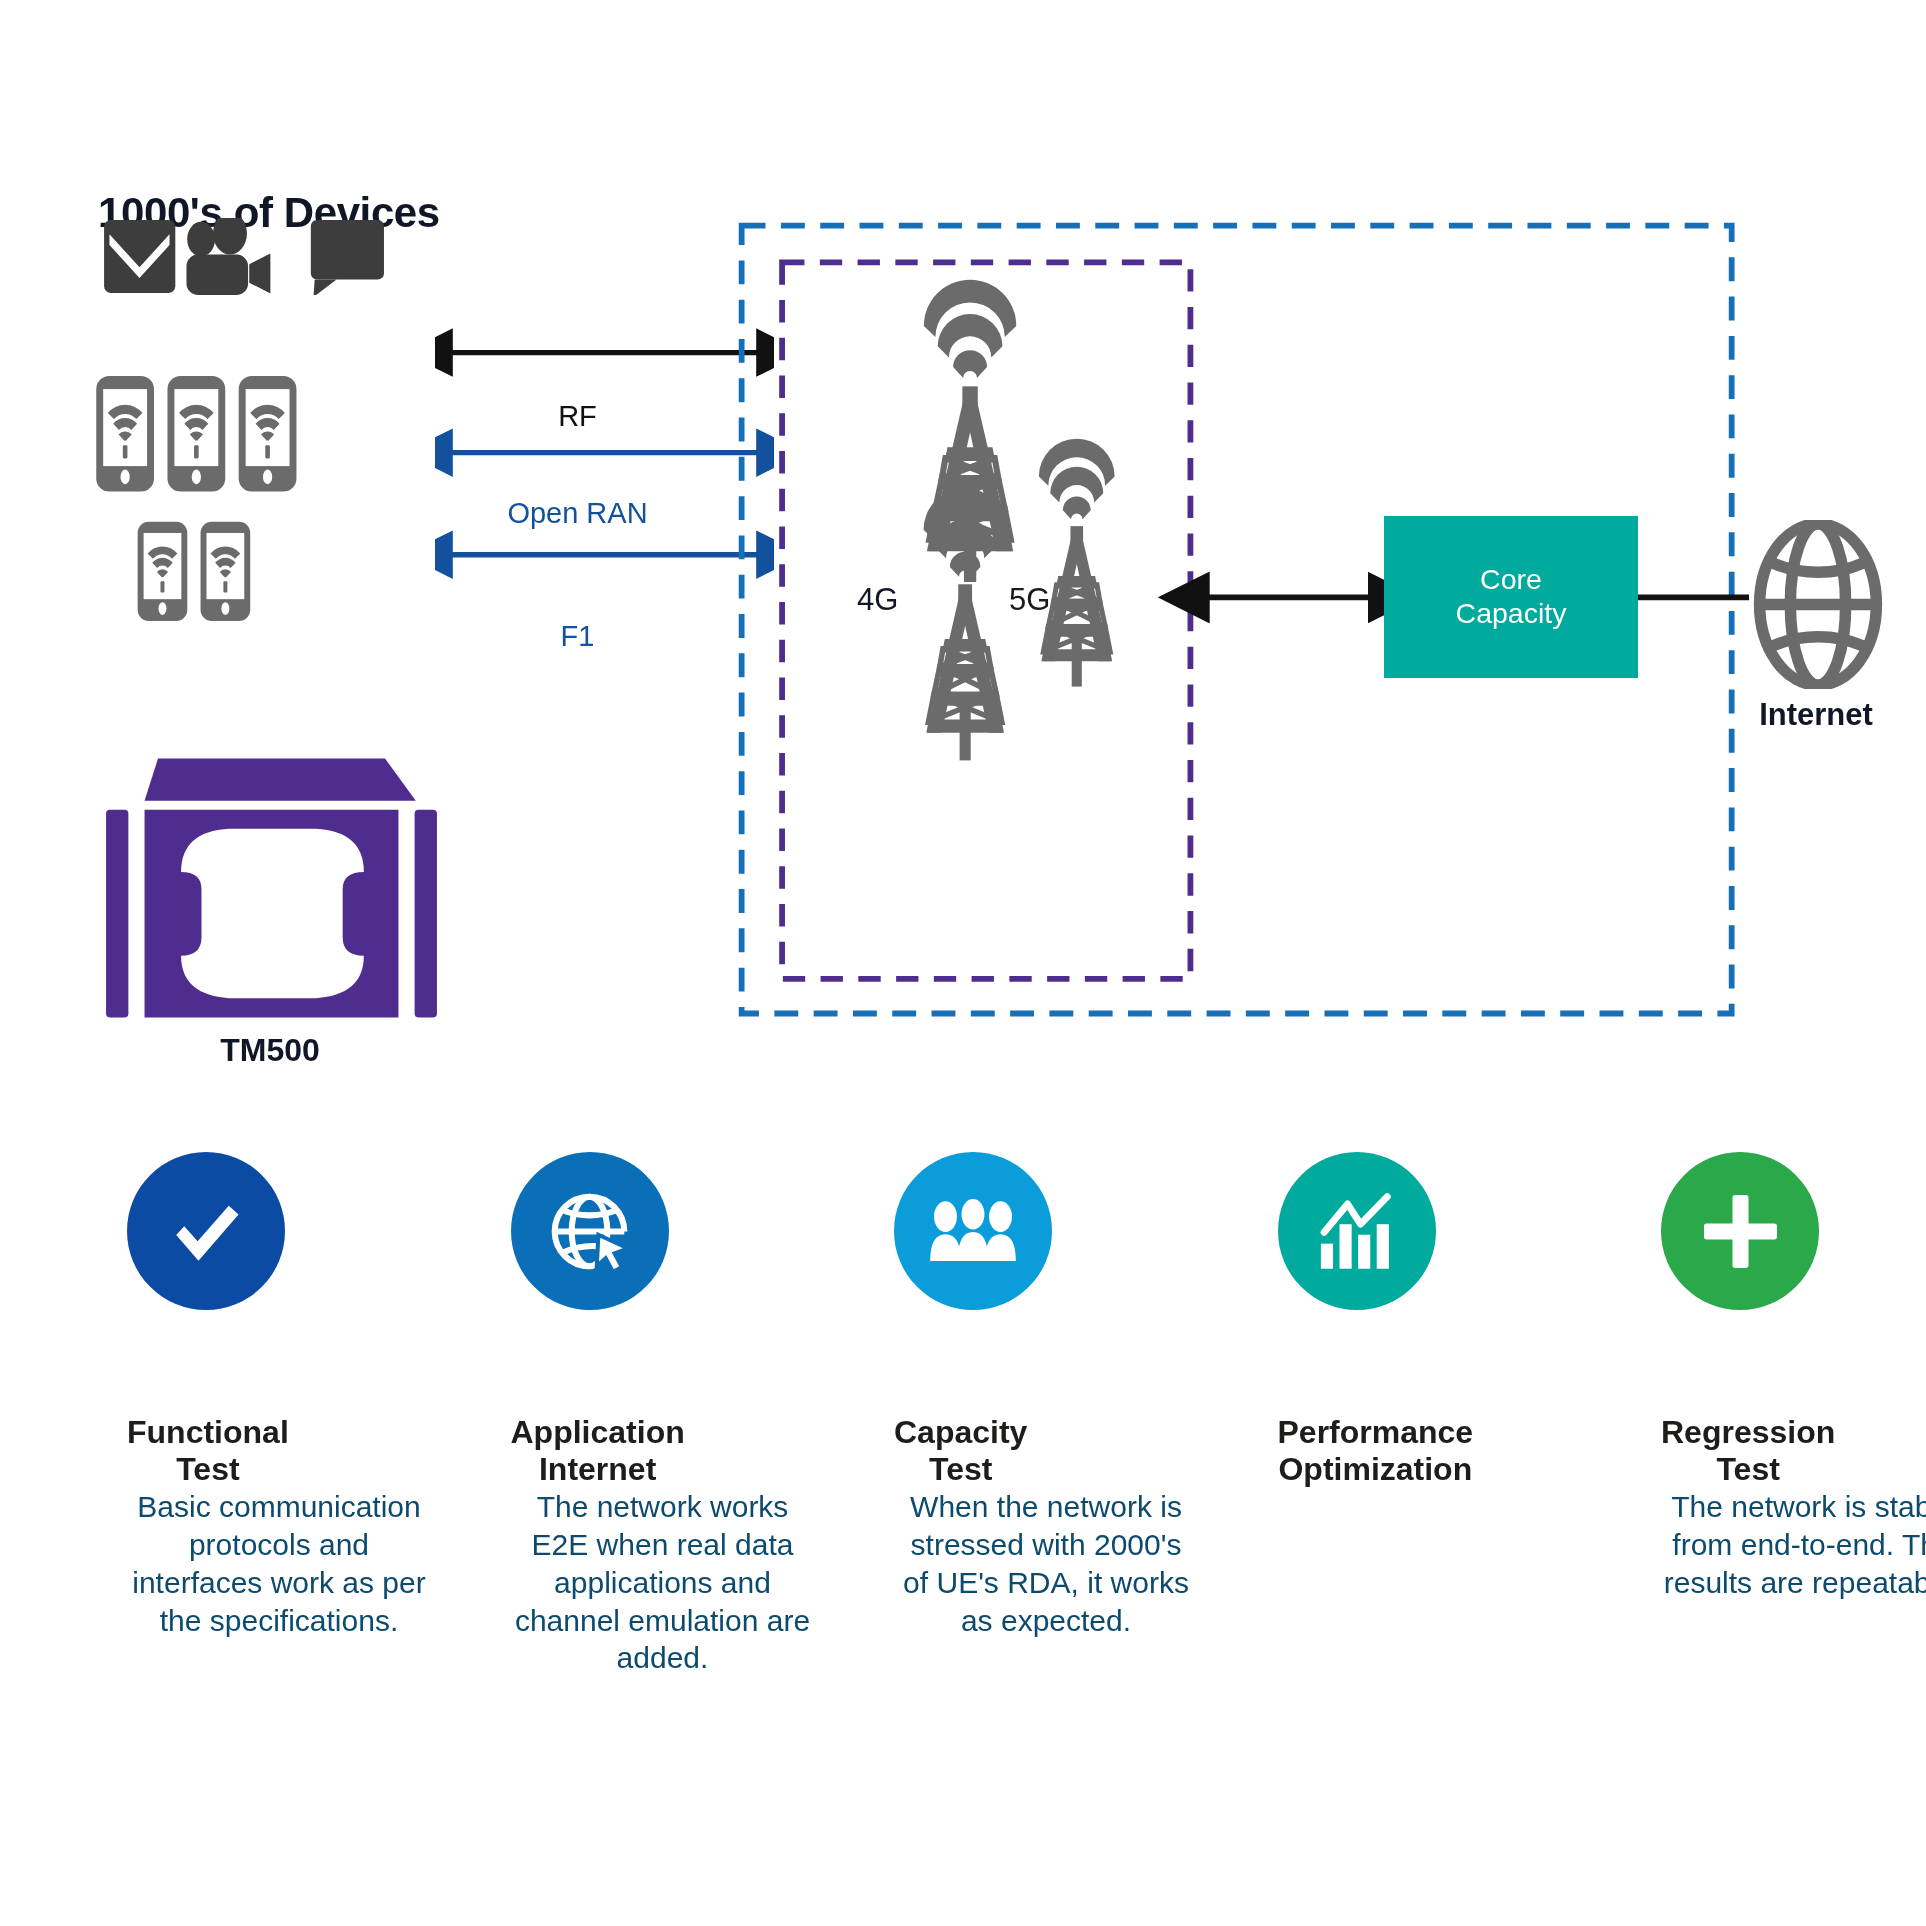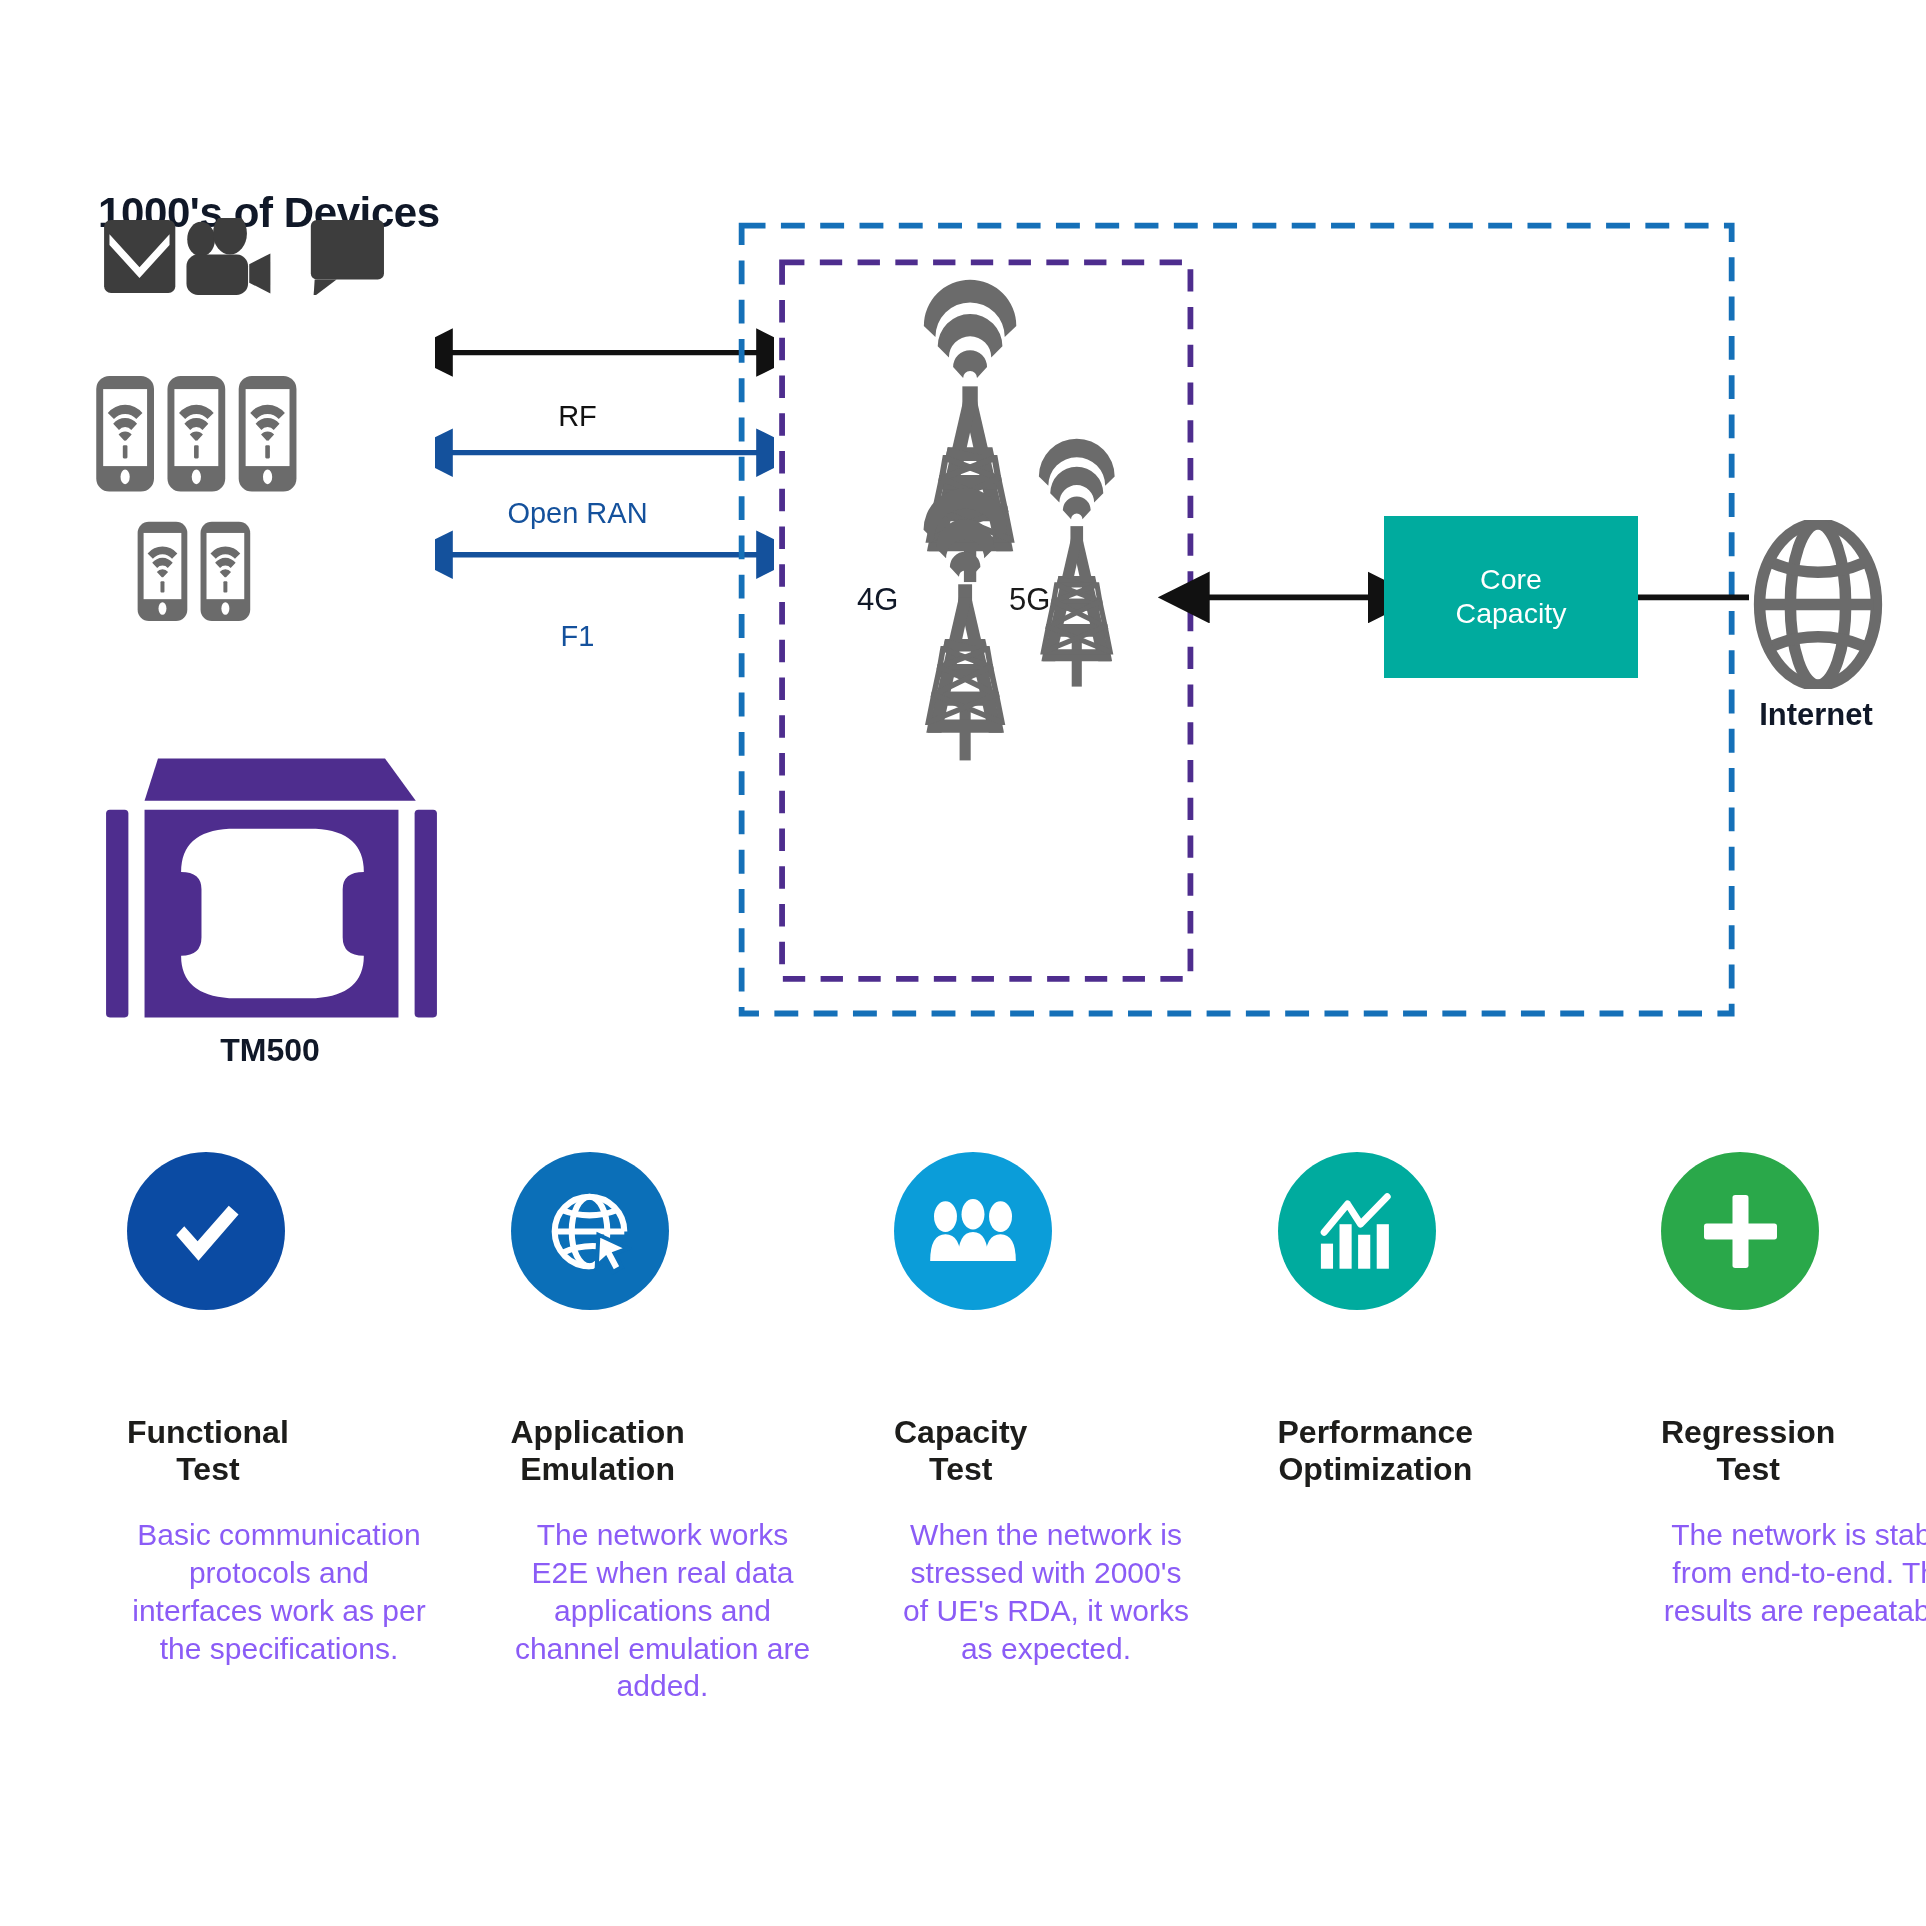--- a/index.html
+++ b/index.html
@@ -64,21 +64,21 @@
   .col-circle{
     width:158px;height:158px;border-radius:50%;
     display:flex;align-items:center;justify-content:center;
     flex:0 0 auto;
   }
   .col-title{
     margin-top:104px;font-size:32px;font-weight:bold;color:#1d1d1b;
     text-align:center;line-height:1.16;white-space:pre-line;
   }
   .col-body{
-    margin-top:28px;font-size:30px;color:#8b5cf6;
+    font-size:30px;color:#0c4a6e;
     text-align:center;line-height:1.26;
   }
 </style>
 </head>
 <body>
 
 <div class="abs" id="devices-title">1000's of Devices</div>
 
 <svg class="abs" id="app-icon-row" viewBox="0 0 1000 200" width="385" height="77">
 
@@ -266,21 +266,21 @@
           <path d="M196 110 A86 86 0 1 0 110 196"></path>
           <ellipse cx="110" cy="110" rx="44" ry="86"></ellipse>
           <line x1="26" y1="110" x2="196" y2="110"></line>
           <path d="M45 58 A130 90 0 0 0 175 58"></path>
           <path d="M45 162 A130 90 0 0 1 140 147"></path>
         </g>
         <path d="M132 118 L205 152 L172 164 L190 198 L168 210 L150 176 L128 196 Z" fill="#ffffff" stroke="#0b6fb8" stroke-width="10"></path>
       </svg>
     </div>
     <div class="col-title">Application
-Emulation</div>
+Internet</div>
     <div class="col-body">The network works E2E when real data applications and channel emulation are added.</div>
   </div>
 
   <div class="col">
     <div class="col-circle" style="background:#0b9dd9;">
       <svg viewBox="0 0 240 170" width="92" height="65">
         <g fill="#ffffff">
           <ellipse cx="48" cy="46" rx="30" ry="40"></ellipse>
           <path d="M8 162 Q8 92 48 92 Q88 92 88 162 Z"></path>
           <ellipse cx="120" cy="40" rx="30" ry="40"></ellipse>

